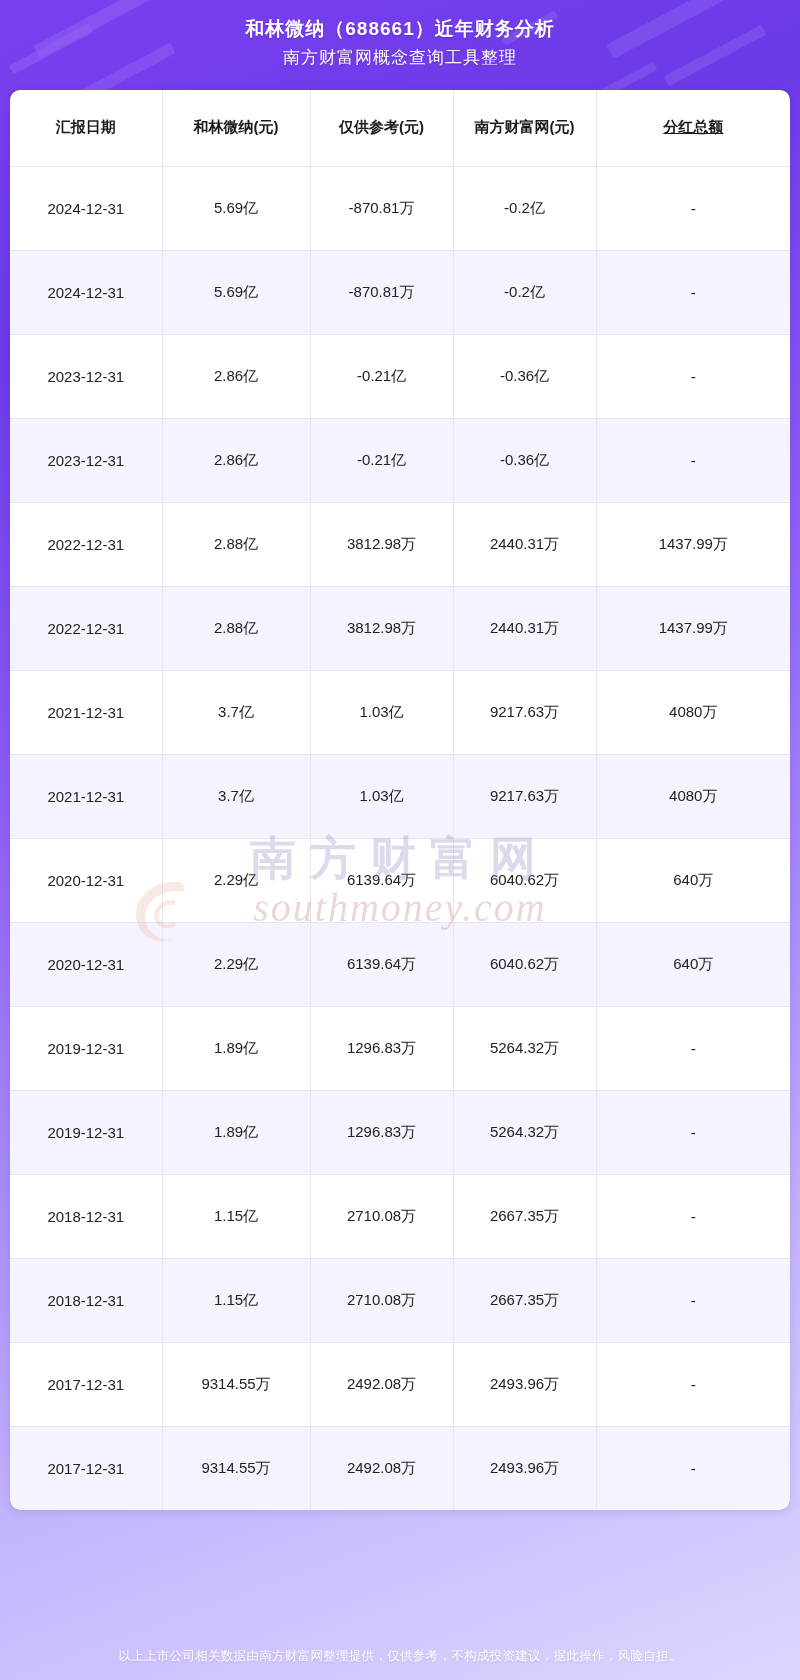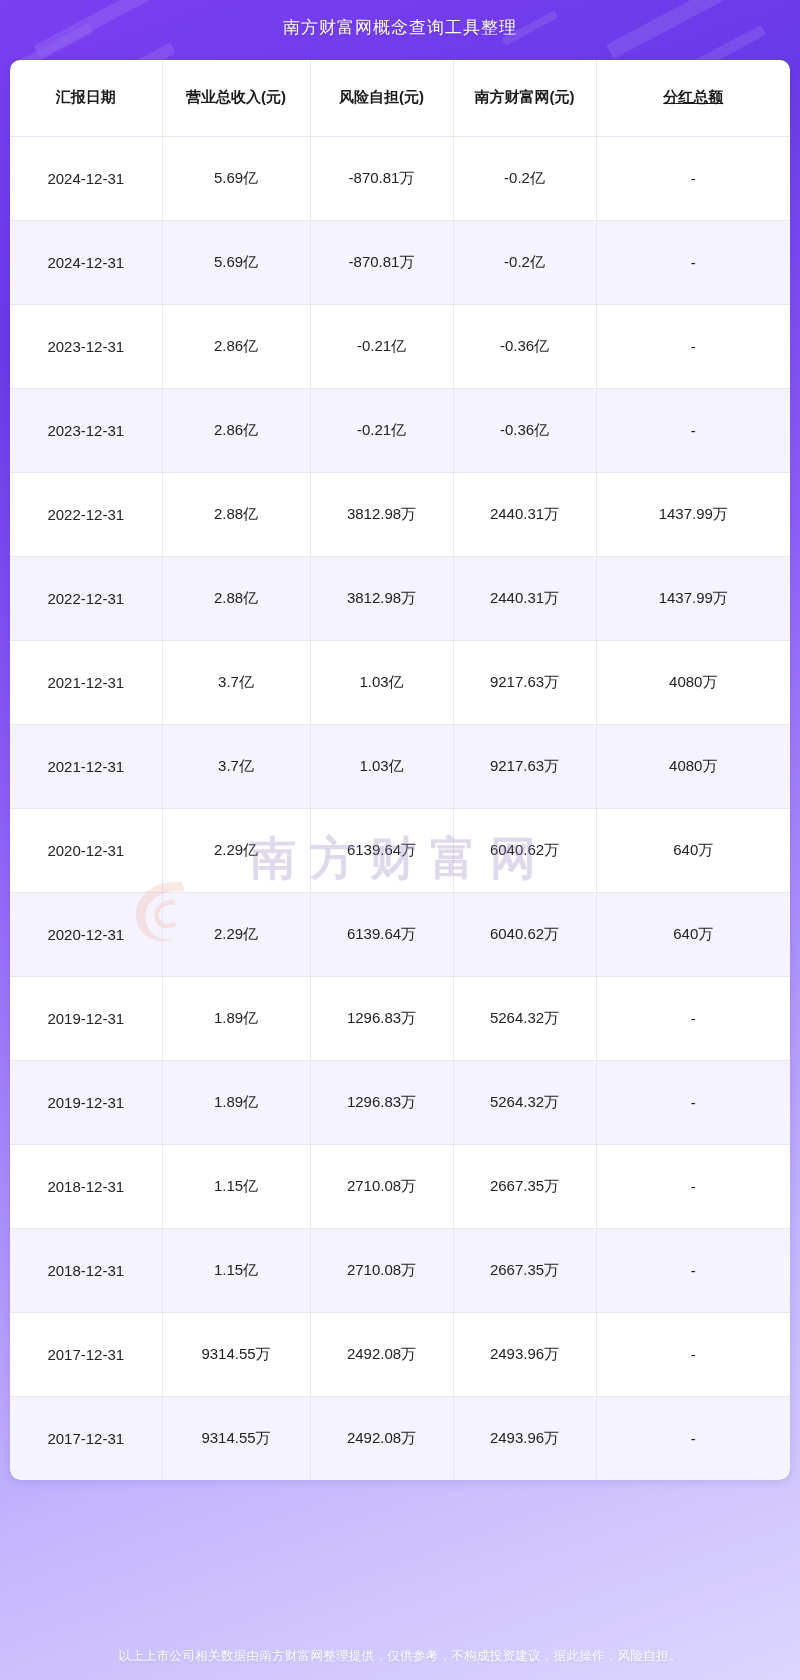--- a/index.html
+++ b/index.html
@@ -176,37 +176,38 @@
     <i class="s1"></i>
       <i class="s2"></i>
       <i class="s3"></i>
     <i class="s4"></i>
       <i class="s5"></i>
       <i class="s6"></i>
       <i class="s7"></i>
   </div>
 
   <header class="title-block">
+    <div class="title-line1">和林微纳（688661）近年财务分析</div>
     <div class="title-line2">南方财富网概念查询工具整理</div>
   </header>
 
   <div class="card">
     <table class="fin">
       <colgroup>
         <col class="c1">
           <col class="c2">
           <col class="c3">
           <col class="c4">
           <col class="c5">
       </colgroup>
       <thead>
         <tr>
           <th>汇报日期</th>
-          <th>营业总收入(元)</th>
-          <th>风险自担(元)</th>
+          <th>和林微纳(元)</th>
+          <th>仅供参考(元)</th>
           <th>南方财富网(元)</th>
           <th>分红总额</th>
         </tr>
       </thead>
       <tbody>
         <tr>
           <td>2024-12-31</td>
           <td>5.69亿</td>
           <td>-870.81万</td>
           <td>-0.2亿</td>
@@ -317,20 +318,21 @@
           <td>2493.96万</td>
           <td>-</td>
         </tr>
       </tbody>
     </table>
   </div>
 
   <div class="watermark">
     <div class="wm-inner">
       <div class="wm-cn">南方财富网</div>
+      <div class="wm-en">southmoney.com</div>
     </div>
     <svg class="wm-swirl" viewBox="0 0 100 100">
       <path d="M70 18 C40 14, 16 34, 20 58 C23 78, 46 88, 62 78 C50 84, 32 76, 30 58 C28 38, 48 24, 72 28 Z" fill="rgba(232,160,140,0.5)"></path>
       <path d="M62 40 C50 38, 40 46, 42 56 C44 66, 56 68, 62 62" fill="none" stroke="rgba(232,160,140,0.5)" stroke-width="5"></path>
     </svg>
   </div>
 
   <footer class="note">
     <span>以上上市公司相关数据由南方财富网整理提供，仅供参考，不构成投资建议，据此操作，风险自担。</span>
   </footer>

